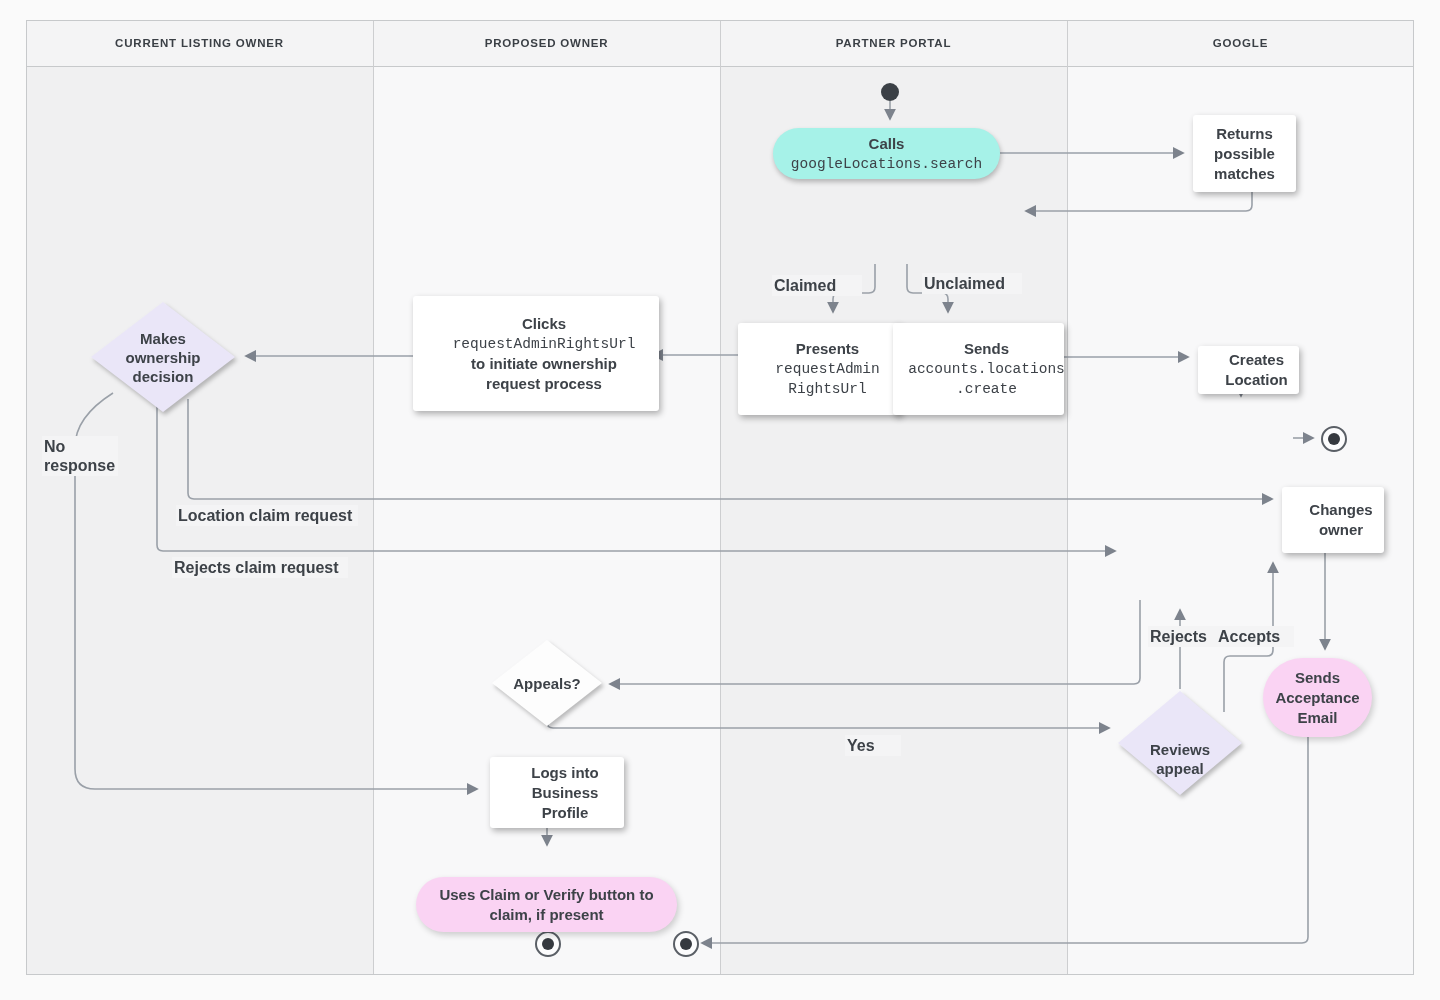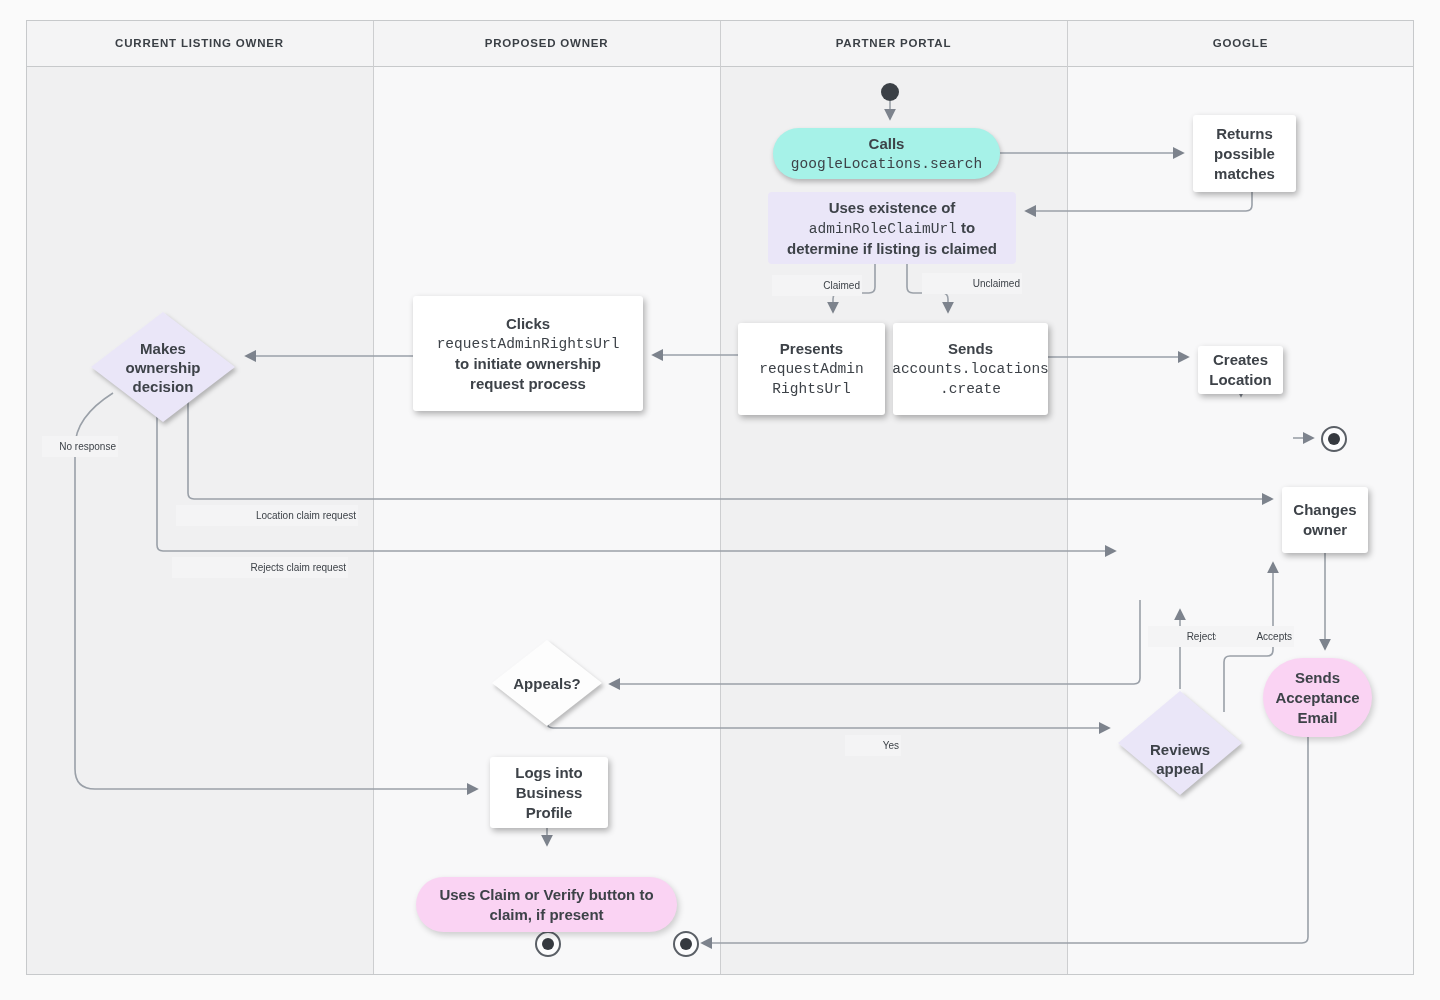--- a/index.html
+++ b/index.html
@@ -9,33 +9,33 @@
   .lane-bg.odd{background:#f0f0f1;}
   .lane-bg.even{background:#f8f8f9;}
   .grid{position:absolute;border:1px solid #c7c9cb;left:26px;top:20px;width:1386px;height:953px;background:transparent;pointer-events:none;}
   .vline{position:absolute;top:20px;height:955px;width:1px;background:#cdced0;}
   .hdr{position:absolute;top:20px;height:46px;background:#f4f4f5;border-bottom:1px solid #c7c9cb;
        display:flex;align-items:center;justify-content:center;
        font-size:11.5px;font-weight:bold;letter-spacing:0.8px;color:#3a3f45;}
   svg.edges{position:absolute;left:0;top:0;}
   .node{position:absolute;display:flex;flex-direction:column;align-items:center;justify-content:center;
         text-align:center;font-size:15px;font-weight:bold;line-height:20px;}
-  .box{background:#ffffff;border-radius:3px;box-shadow:2px 3px 6px rgba(0,0,0,0.3);}
+  .box{background:#ffffff;border-radius:3px;box-shadow:2px 3px 6px rgba(0,0,0,0.3);padding-left:16px;}
   .flat{background:#eae6f8;border-radius:4px;}
   .pill-cyan{background:#a6f2e8;border-radius:26px;box-shadow:1px 3px 5px rgba(0,0,0,0.25);}
   .pill-pink{background:#fad3f3;box-shadow:2px 3px 6px rgba(0,0,0,0.18);}
   .mono{font-family:"Liberation Mono",monospace;font-weight:normal;font-size:14.5px;line-height:20px;}
   .dwrap{position:absolute;filter:drop-shadow(2px 3px 2px rgba(0,0,0,0.25));}
   .dshape{position:absolute;left:0;top:0;right:0;bottom:0;
           clip-path:polygon(50% 0,100% 50%,50% 100%,0 50%);}
   .dshape.lav{background:#eae6f8;}
   .dshape.white{background:#fdfdfd;}
   .dlabel{position:absolute;left:0;top:0;right:0;bottom:0;display:flex;align-items:center;justify-content:center;
           text-align:center;font-size:15px;font-weight:bold;line-height:19px;}
-  .elabel{position:absolute;font-size:10px;font-weight:normal;line-height:19px;text-align:right;
+  .elabel{position:absolute;font-size:16px;font-weight:bold;line-height:19px;text-align:left;
           background:#f4f4f5;padding:1px 2px;color:#3d4248;}
   .startnode{position:absolute;width:18px;height:18px;border-radius:50%;background:#3b4046;}
   .endnode{position:absolute;width:22px;height:22px;border-radius:50%;border:2px solid #5a5f66;
            background:#fcfcfd;display:flex;align-items:center;justify-content:center;}
   .endnode .dot{width:12px;height:12px;border-radius:50%;background:#35393f;}
 </style>
 </head>
 <body>
 
 <div id="stage">
@@ -107,48 +107,41 @@
 
   <div class="node pill-cyan" style="left:773px;top:128px;width:227px;height:51px;">
     <div>Calls</div>
     <div class="mono">googleLocations.search</div>
   </div>
 
   <div class="node box" style="left:1193px;top:115px;width:99px;height:73px;padding:2px;">
     <div>Returns possible matches</div>
   </div>
 
-  <div class="node flat" style="left:768px;top:192px;width:248px;height:72px;">
-    <div>
-      <span>Uses existence of</span><br>
-      <span class="mono">adminRoleClaimUrl</span><span> to</span><br>
-      <span>determine if listing is claimed</span>
-    </div>
-  </div>
 
   <div class="node box" style="left:738px;top:323px;width:147px;height:92px;">
     <div>Presents</div>
     <div class="mono">requestAdmin</div>
     <div class="mono">RightsUrl</div>
   </div>
 
   <div class="node box" style="left:893px;top:323px;width:155px;height:92px;">
     <div>Sends</div>
     <div class="mono">accounts.locations</div>
     <div class="mono">.create</div>
   </div>
 
   <div class="node box" style="left:413px;top:296px;width:230px;height:115px;">
     <div>Clicks</div>
     <div class="mono">requestAdminRightsUrl</div>
     <div>to initiate ownership</div>
     <div>request process</div>
   </div>
 
-  <div class="dwrap" style="left:91px;top:312px;width:144px;height:110px;">
+  <div class="dwrap" style="left:91px;top:302px;width:144px;height:110px;">
     <div class="dshape lav"></div>
     <div class="dlabel">
         <span style="width:100px;">Makes ownership decision</span>
       </div>
   </div>
 
   <div class="node box" style="left:1198px;top:327px;width:85px;height:48px;margin-top:19px;">
     <div>Creates Location</div>
   </div>
 

